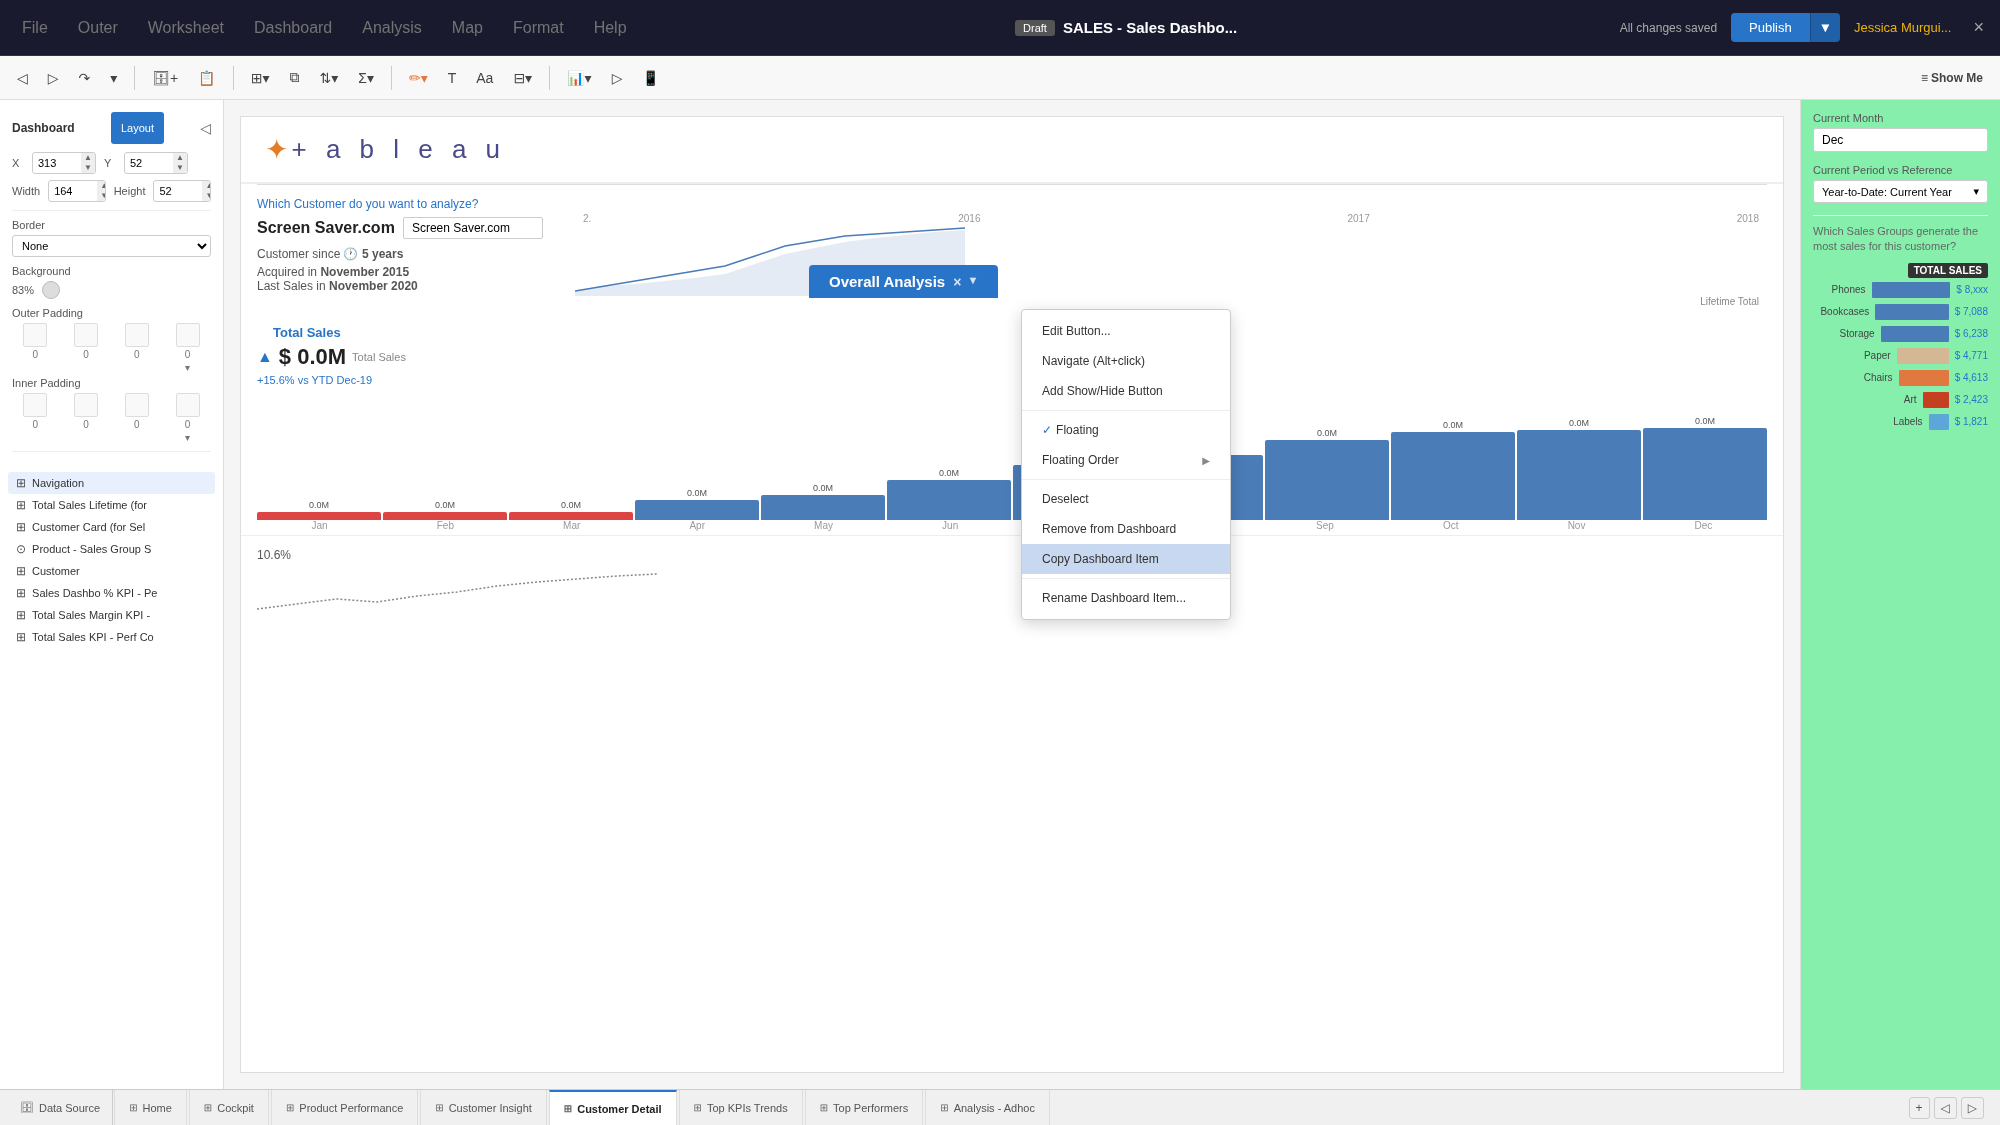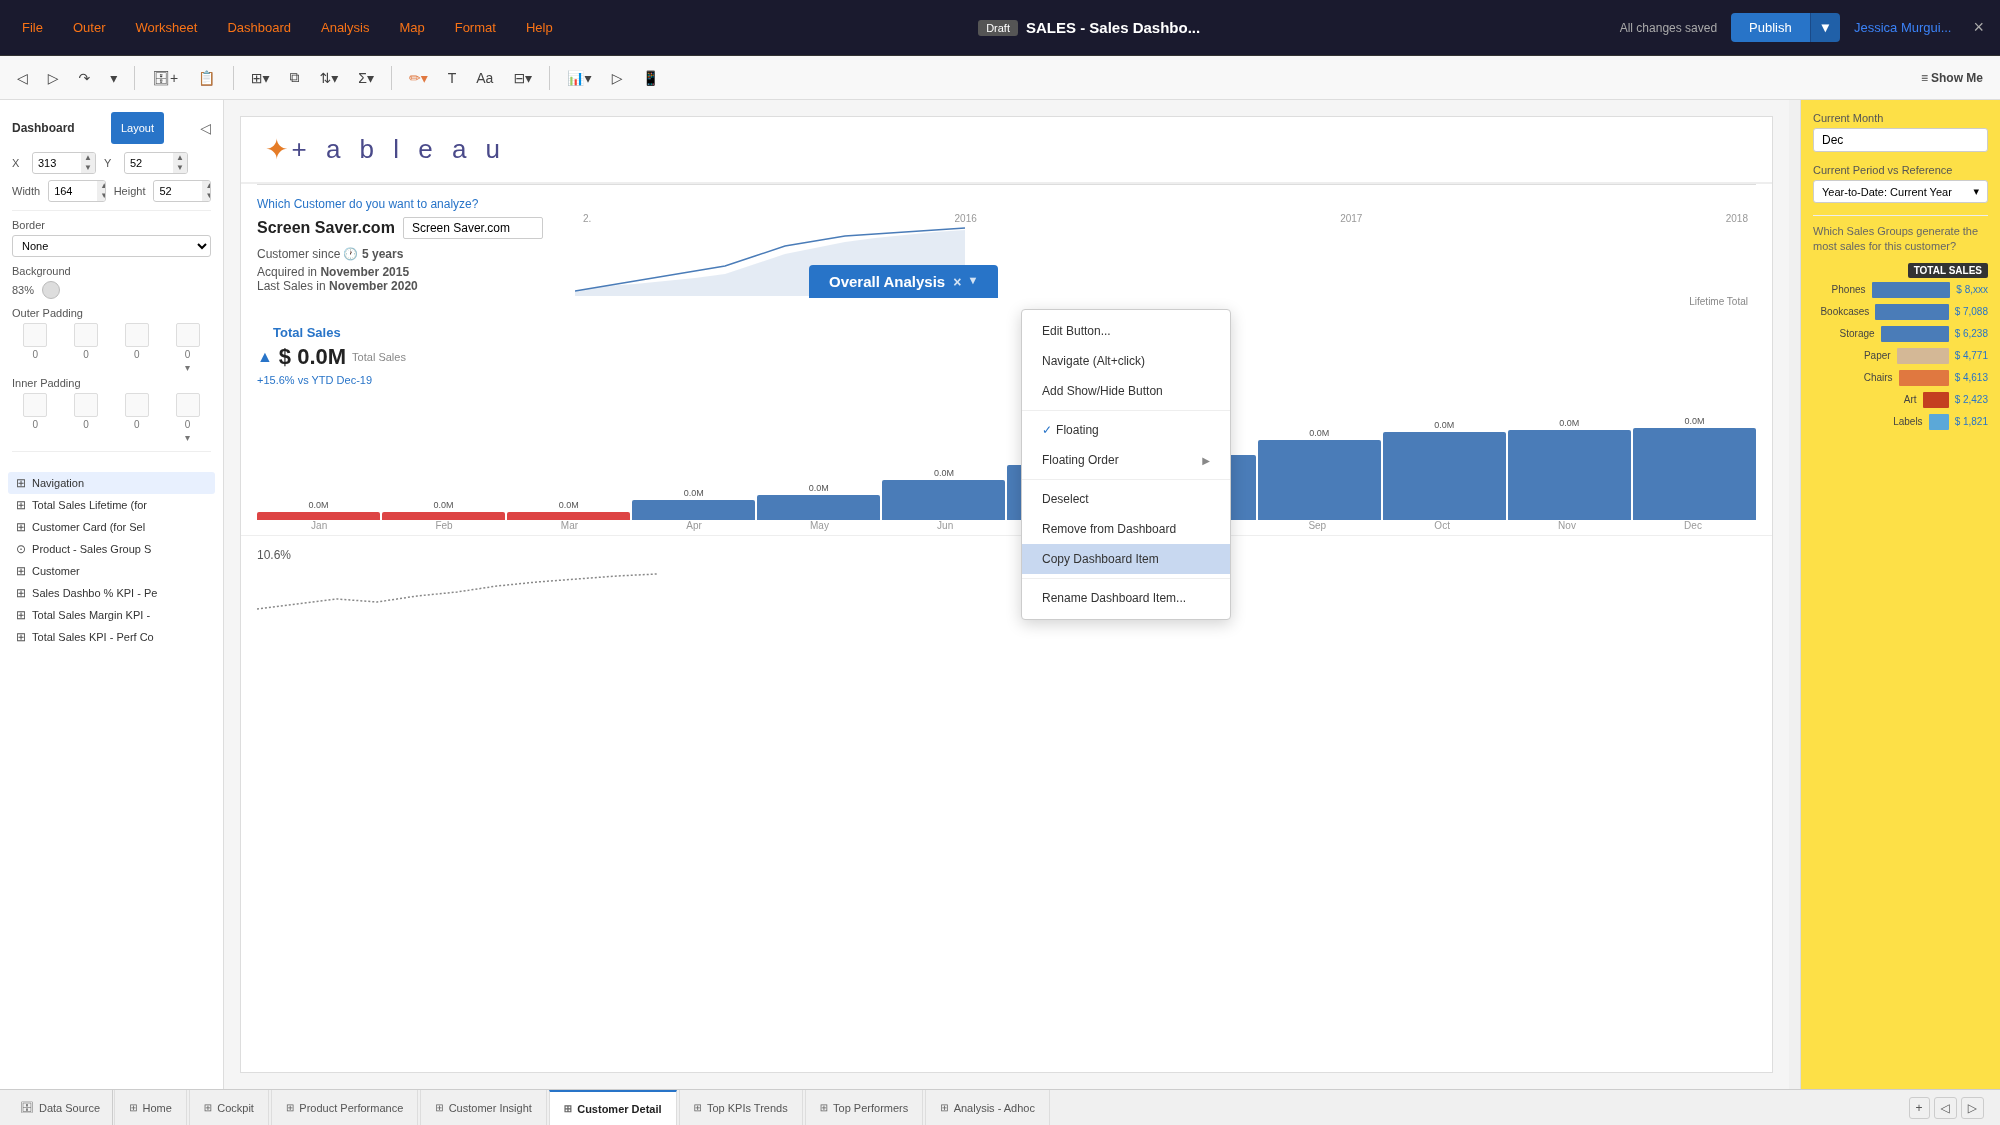--- a/index.html
+++ b/index.html
@@ -4,29 +4,29 @@
   <style>
     * { box-sizing: border-box; margin: 0; padding: 0; }
     body { font-family: 'Segoe UI', Arial, sans-serif; font-size: 12px; background: #f0f0f0; overflow: hidden; width: 2000px; height: 1125px; }
 
     
     #topbar {
       display: flex; align-items: center; background: #1a1a2e; height: 56px; padding: 0 16px; gap: 12px;
       border-bottom: 1px solid #333;
     }
     #topbar .menu-items { display: flex; gap: 18px; }
-    #topbar .menu-item { color: #f97316; font-size: 13px; cursor: pointer; padding: 4px 6px; border-radius: 3px; }
+    #topbar .menu-item { color: #737373; font-size: 16px; cursor: pointer; padding: 4px 6px; border-radius: 3px; }
     #topbar .center-title { display: flex; align-items: center; gap: 8px; flex: 1; justify-content: center; }
     #topbar .draft-badge { background: #555; color: #fff; font-size: 11px; padding: 2px 8px; border-radius: 3px; }
     #topbar .title-text { color: #fff; font-size: 15px; font-weight: 600; }
     #topbar .right-section { display: flex; align-items: center; gap: 14px; margin-left: auto; }
     #topbar .saved-text { color: #aaa; font-size: 12px; }
     #topbar .publish-btn { background: #2874c8; color: #fff; border: none; padding: 7px 18px; border-radius: 4px 0 0 4px; font-size: 13px; cursor: pointer; font-weight: 500; }
     #topbar .publish-dropdown { background: #2060a8; color: #fff; border: none; border-left: 1px solid #1a4a88; padding: 7px 8px; border-radius: 0 4px 4px 0; cursor: pointer; }
-    #topbar .user-name { color: #3b82f6; font-size: 13px; cursor: pointer; }
+    #topbar .user-name { color: #eab308; font-size: 13px; cursor: pointer; }
     #topbar .close-btn { color: #aaa; font-size: 18px; cursor: pointer; margin-left: 8px; }
 
     
     #toolbar {
       display: flex; align-items: center; background: #f8f8f8; height: 44px; padding: 0 10px; gap: 6px;
       border-bottom: 1px solid #ddd;
     }
     .toolbar-btn { background: none; border: 1px solid transparent; padding: 4px 6px; border-radius: 3px; cursor: pointer; color: #444; font-size: 14px; display: flex; align-items: center; gap: 3px; }
     .toolbar-sep { width: 1px; background: #ccc; height: 24px; margin: 0 4px; }
 
@@ -73,21 +73,21 @@
     .dash-logo-area { padding: 16px 24px; display: flex; align-items: center; border-bottom: 2px solid #eee; }
     .tableau-logo { display: flex; align-items: center; gap: 3px; }
     .logo-plus { color: #e57c27; font-size: 28px; font-weight: 300; }
     .logo-text { font-size: 26px; color: #4a4a8a; letter-spacing: 6px; font-weight: 300; }
 
     
     .section-title { font-size: 13px; color: #2874c8; font-weight: 600; padding: 10px 16px 0; }
 
     
     #right-panel {
-      width: 200px; background: #fde047; border-left: 1px solid #ddd; padding: 12px; overflow-y: auto; margin-left: 11px;
+      width: 200px; background: #86efac; border-left: 1px solid #ddd; padding: 12px; overflow-y: auto;
     }
     .filter-label { font-size: 11px; color: #555; margin-bottom: 4px; font-weight: 500; }
     .filter-value { border: 1px solid #ccc; padding: 4px 8px; font-size: 12px; border-radius: 3px; background: #fff; width: 100%; margin-bottom: 12px; }
     .filter-dropdown { border: 1px solid #ccc; padding: 4px 8px; font-size: 11px; border-radius: 3px; background: #fff; width: 100%; margin-bottom: 12px; display: flex; align-items: center; justify-content: space-between; }
     .bar-row { display: flex; align-items: center; gap: 6px; margin-bottom: 6px; justify-content: flex-end; }
     .bar-category { font-size: 10px; color: #444; width: 60px; text-align: right; }
     .bar-fill { height: 16px; border-radius: 1px; }
     .bar-val { font-size: 10px; color: #2874c8; white-space: nowrap; }
 
     

